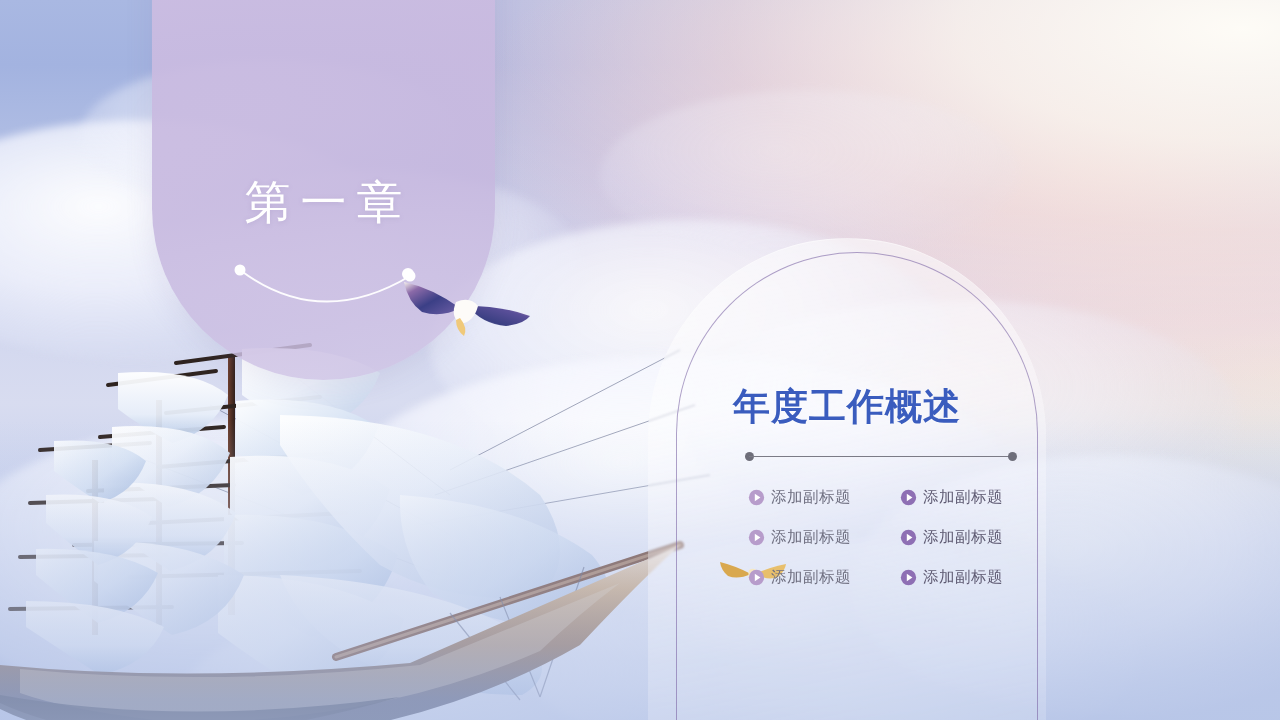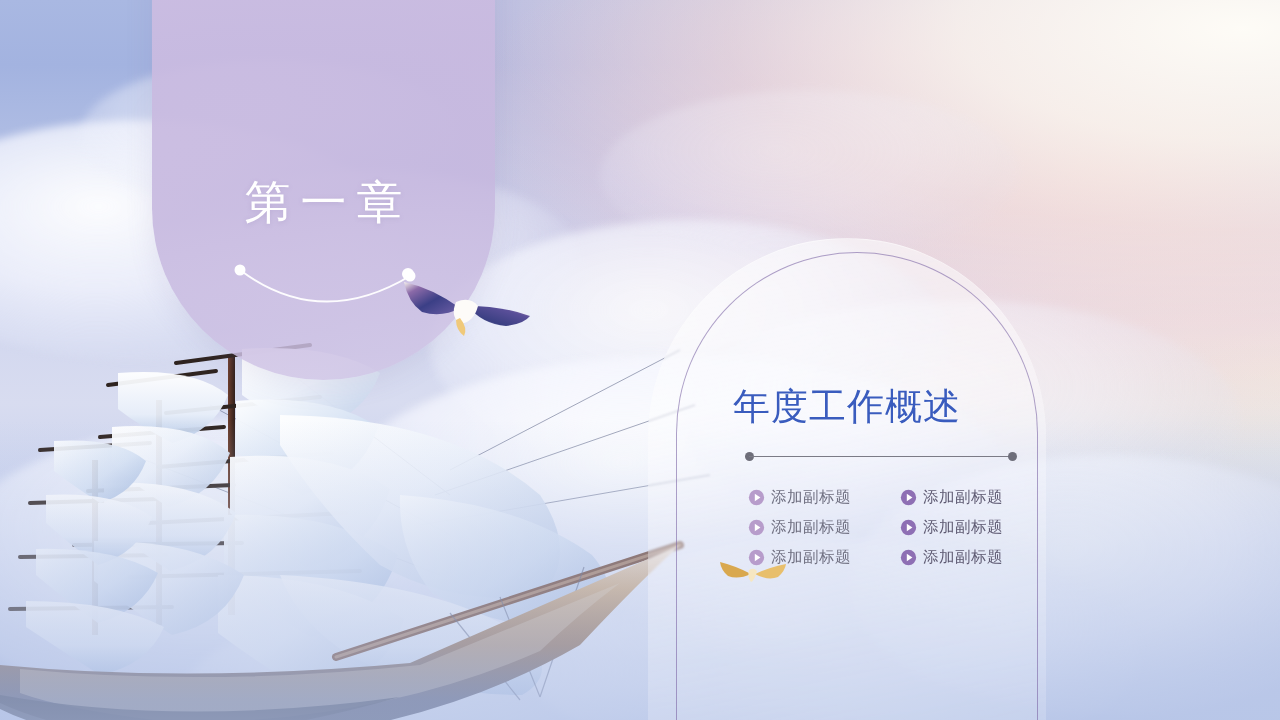--- a/index.html
+++ b/index.html
@@ -106,21 +106,21 @@
     border:1px solid rgba(126,104,166,.62);
     border-bottom:none;
     border-radius:181px 181px 0 0;
   }
 
   .panel-title{
     position:absolute; left:648px; top:382px; width:398px;
     text-align:center;
     color:#3a5cbe;
     font-size:37px;
-    font-weight:normal;
+    font-weight:bold;
     letter-spacing:1px;
     font-family:"DejaVu Sans","Liberation Sans",sans-serif;
     text-shadow:0 1px 2px rgba(255,255,255,.55);
   }
 
   .divider{
     position:absolute; left:745px; top:452px; width:272px; height:9px;
   }
   .divider .bar{
     position:absolute; left:4px; right:4px; top:4px; height:1px;
@@ -130,21 +130,21 @@
     position:absolute; top:0; width:9px; height:9px; border-radius:50%;
     background:#6e6e7a;
   }
   .divider .dot.l{ left:0; }
   .divider .dot.r{ right:0; }
 
   
   .sub-grid{
     position:absolute; left:748px; top:487px; width:290px;
     display:grid; grid-template-columns:152px 138px;
-    row-gap:9px;
+    row-gap:19px;
   }
   .sub-item{ display:flex; align-items:center; gap:6px; }
   .sub-item .pico{ flex:0 0 auto; width:17px; height:17px; display:block; }
   .sub-item .ptxt{
     font-size:15.5px; letter-spacing:.5px; white-space:nowrap;
     font-family:"DejaVu Sans","Liberation Sans",sans-serif;
   }
   .col-a .ptxt{ color:#6f6f80; }
   .col-b .ptxt{ color:#5e5a72; }
 </style>

